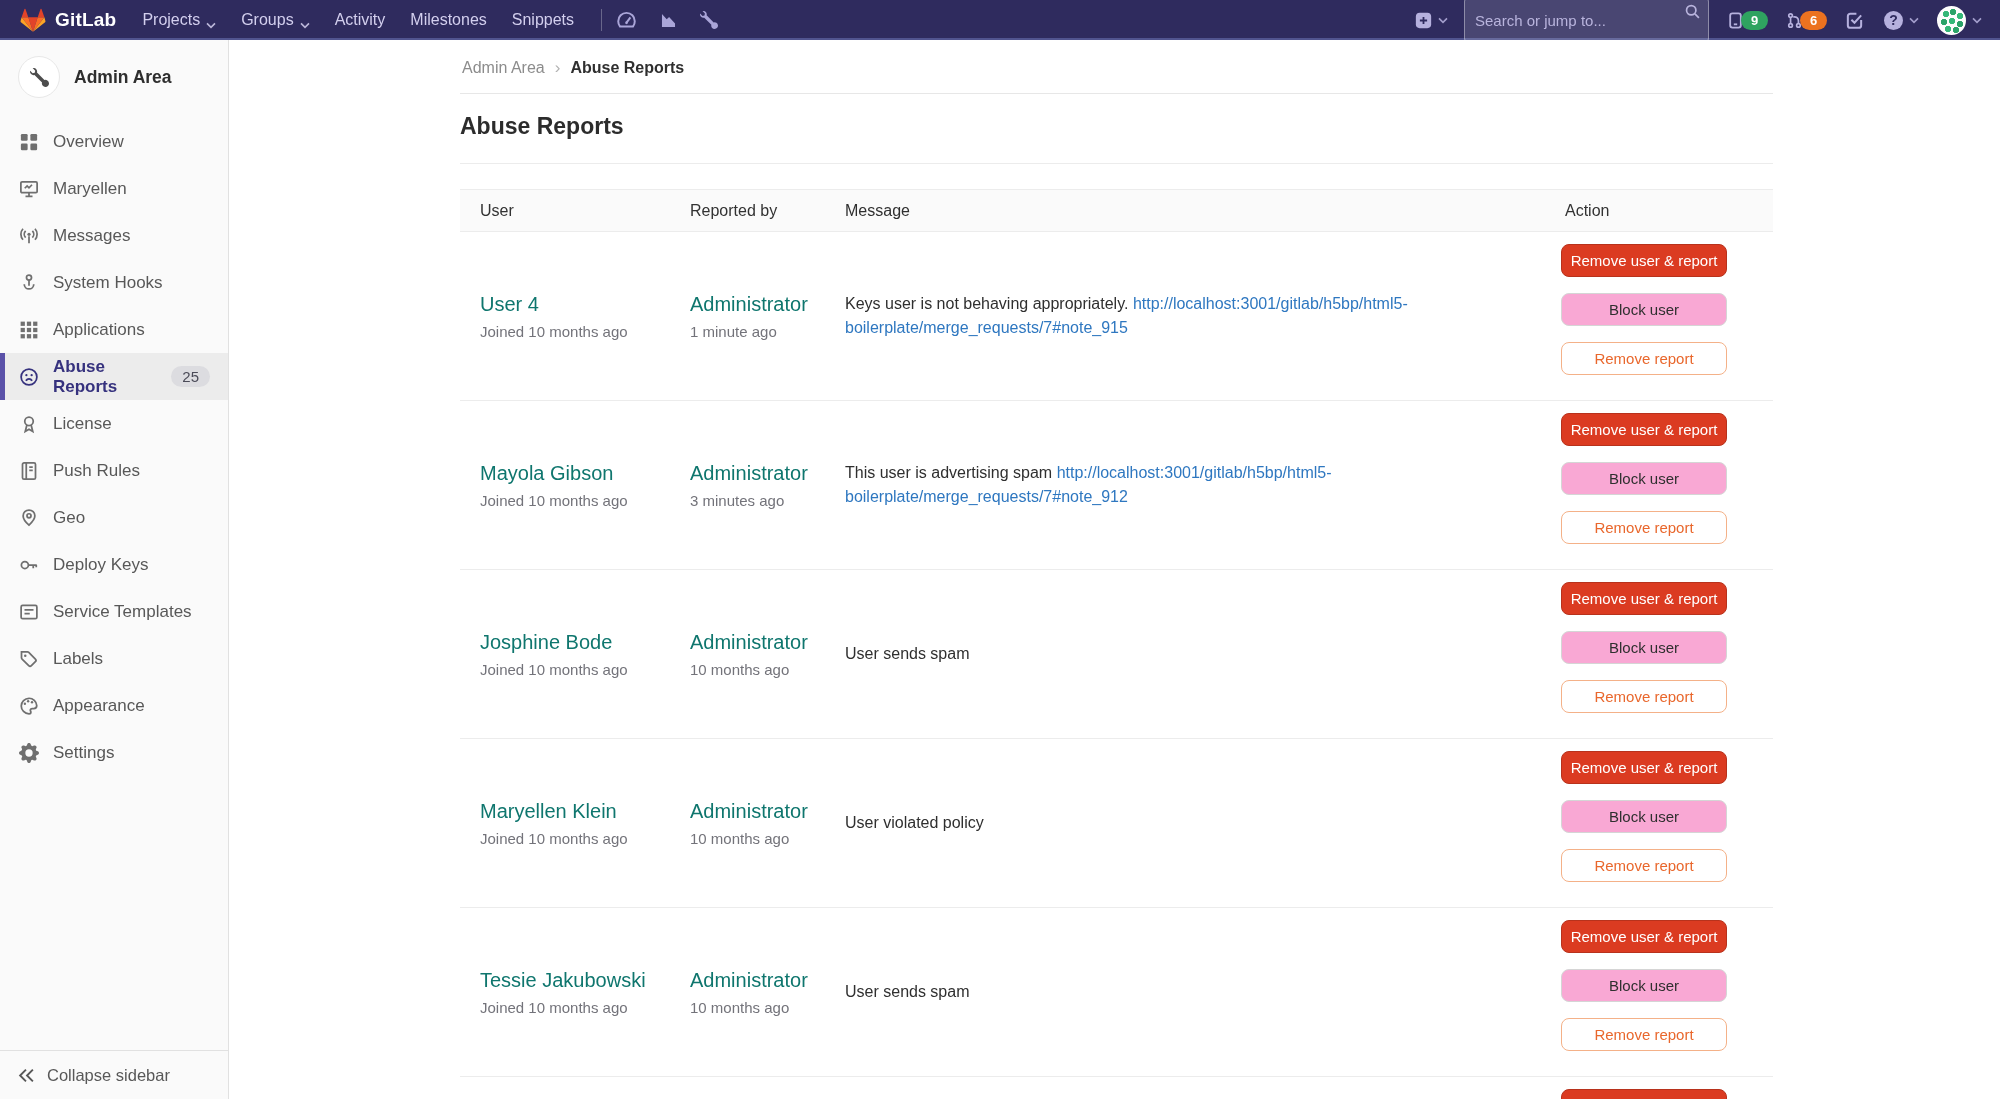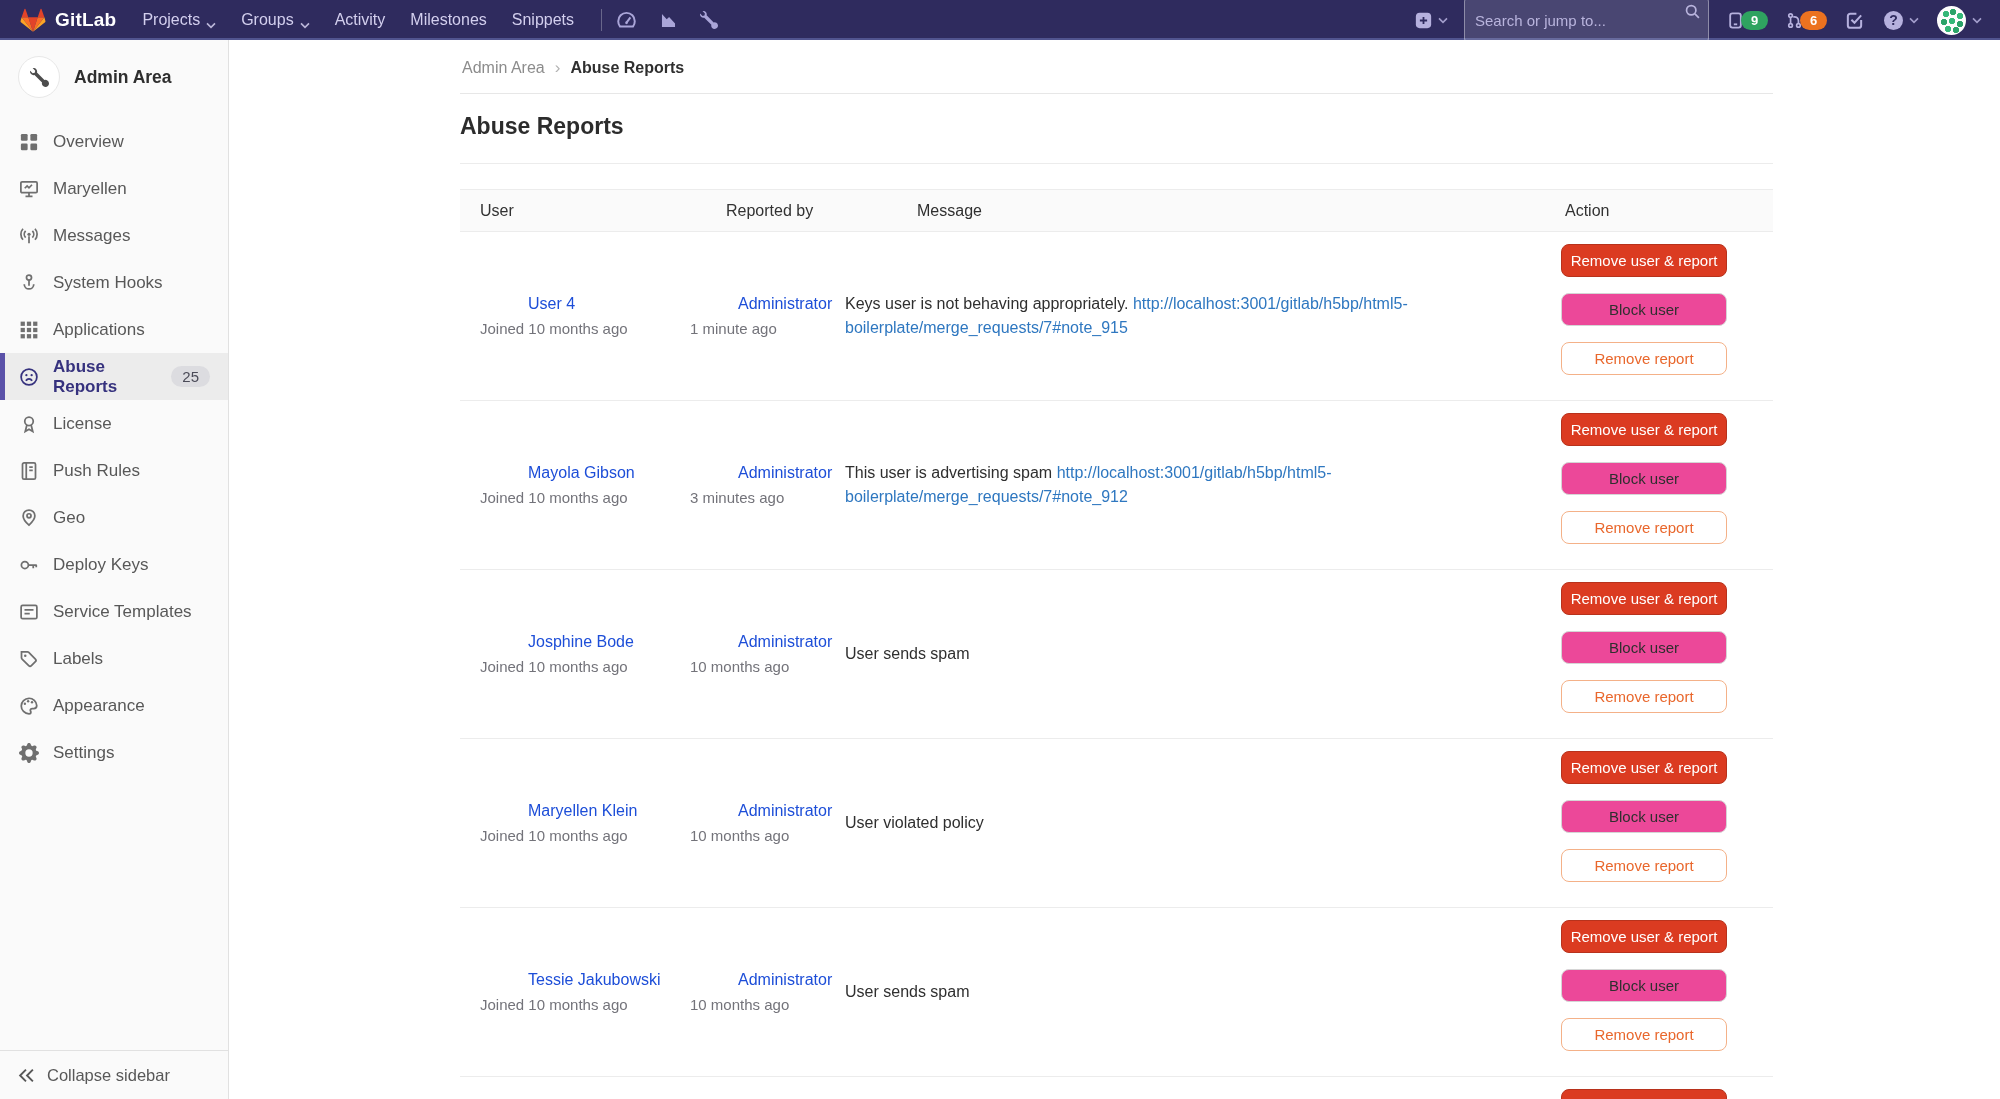--- a/index.html
+++ b/index.html
@@ -77,35 +77,35 @@
                  border-bottom:1px solid #e7e7e7; font-size:16px; }
   .crumb-link { color:#8c8c8c; text-decoration:none; cursor:pointer; }
   .crumb-sep { color:#b2b2b2; font-size:17px; }
   .crumb-current { color:#2f2f2f; font-weight:600; }
   .page-title { margin-top:18px; font-size:23px; font-weight:600; color:#2c2c2c; line-height:28px; }
   .title-divider { margin-top:23px; border-bottom:1px solid #ececec; }
 
   .abuse-table { margin-top:25px; }
   .thead { display:flex; align-items:center; height:43px; background:#fafafa;
            border-top:1px solid #ececec; border-bottom:1px solid #ececec;
-           font-size:16px; color:#323232;gap:36px; }
+           font-size:16px; color:#323232; }
   .col-user { width:230px; padding-left:20px; flex:none; }
   .col-reporter { width:155px; flex:none; }
   .col-message { flex:1; padding-right:28px; font-size:16px; color:#2f2f2f; line-height:24px; overflow-wrap:break-word; }
   .col-action { width:222px; padding-left:14px; flex:none; }
   .report-row { display:flex; align-items:center; min-height:169px; border-bottom:1px solid #ececec; }
   .report-row .col-action { align-self:flex-start; padding:12px 0 0 10px; display:flex;
            flex-direction:column; gap:16px; margin-left:auto; }
-  .user-link, .reporter-link { color:#1d4ed8; font-size:16px; text-decoration:none; cursor:pointer; display:inline-block;margin-left:48px; }
+  .user-link, .reporter-link { color:#0f766e; font-size:20px; text-decoration:none; cursor:pointer; display:inline-block; }
   .cell-sub { color:#73737a; font-size:15px; margin-top:7px; }
   .message-link { color:#2e77c0; text-decoration:none; cursor:pointer; }
   .btn { width:166px; height:33px; border-radius:8px; font-size:15px; cursor:pointer;
          font-family:"Liberation Sans",sans-serif; display:flex; align-items:center; justify-content:center; }
   .btn-danger  { background:#db3b21; border:1px solid #b8321c; color:#fff; }
-  .btn-default { background:#ec4899; border:1px solid #d5d5d5; color:#2f2f2f;text-align:center; }
+  .btn-default { background:#f9a8d4; border:1px solid #d5d5d5; color:#2f2f2f;text-align:center; }
   .btn-warning { background:#fff; border:1px solid #f4b188; color:#e9672c; }
   .report-row.partial { border-bottom:none; min-height:0; }
   svg { display:block; }
 </style>
 </head>
 <body>
 
 <div id="app">
 
   <header class="navbar">

